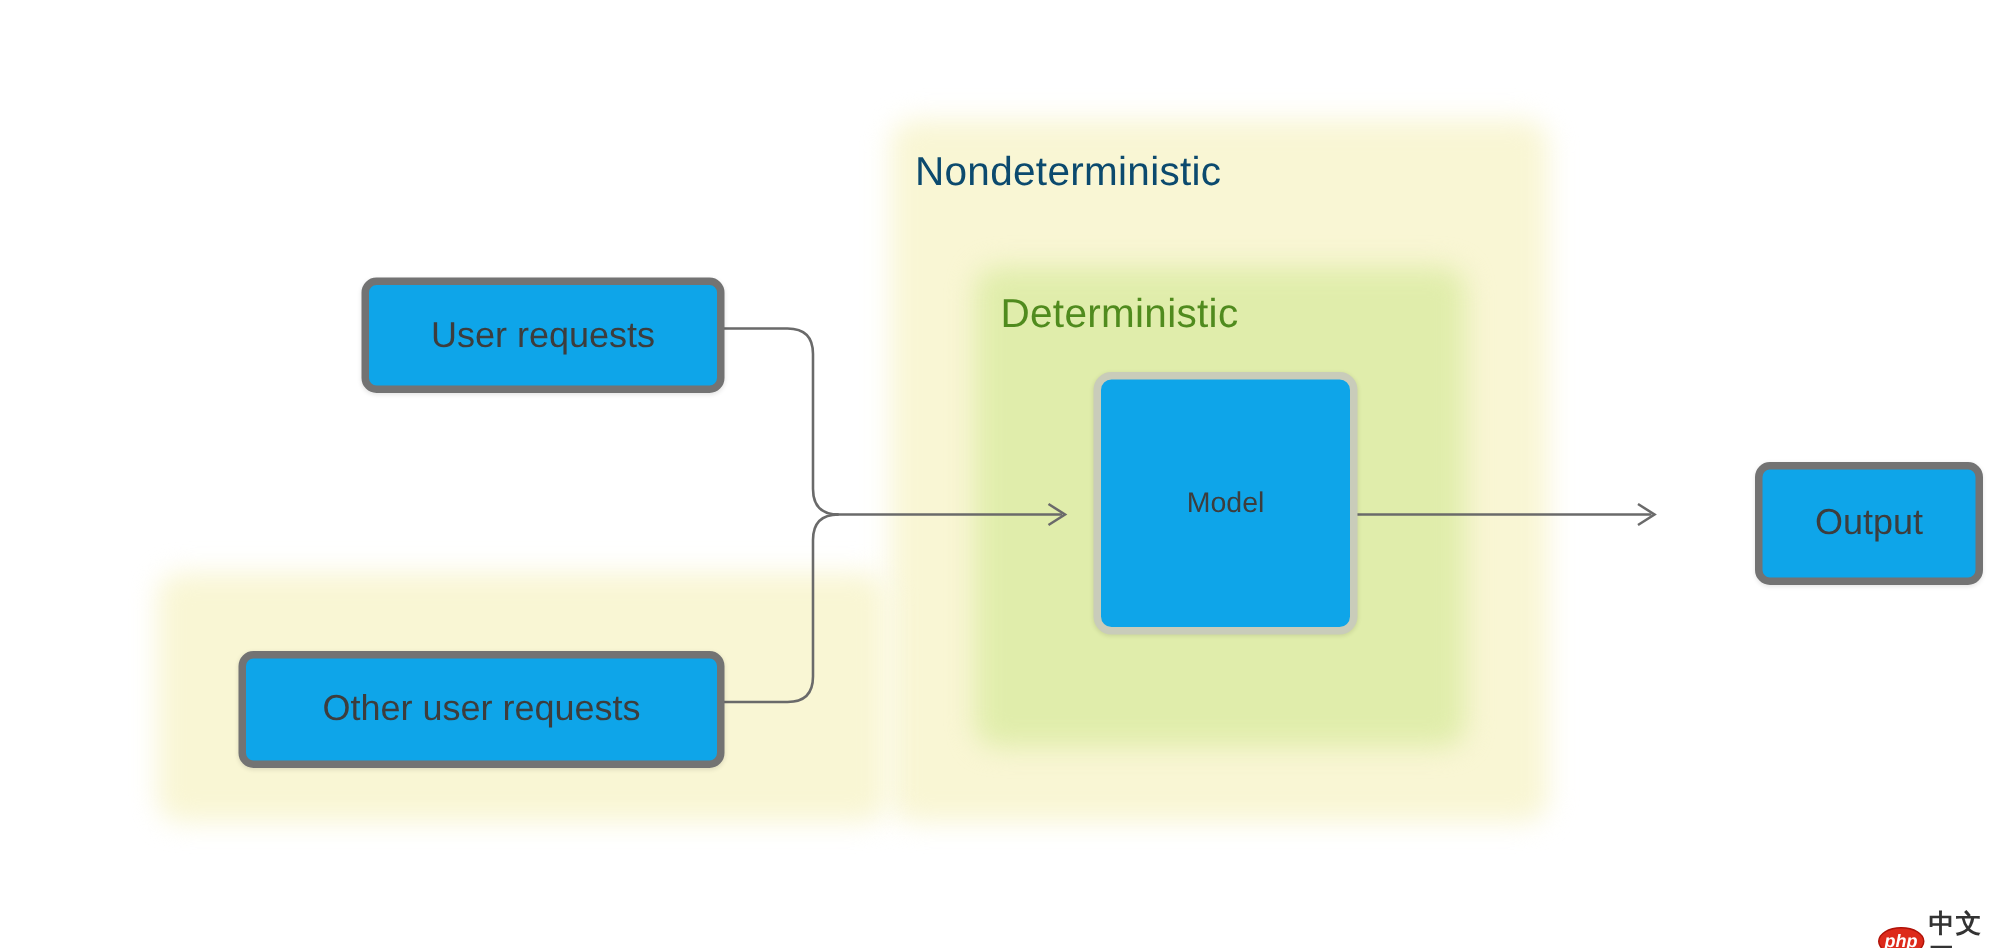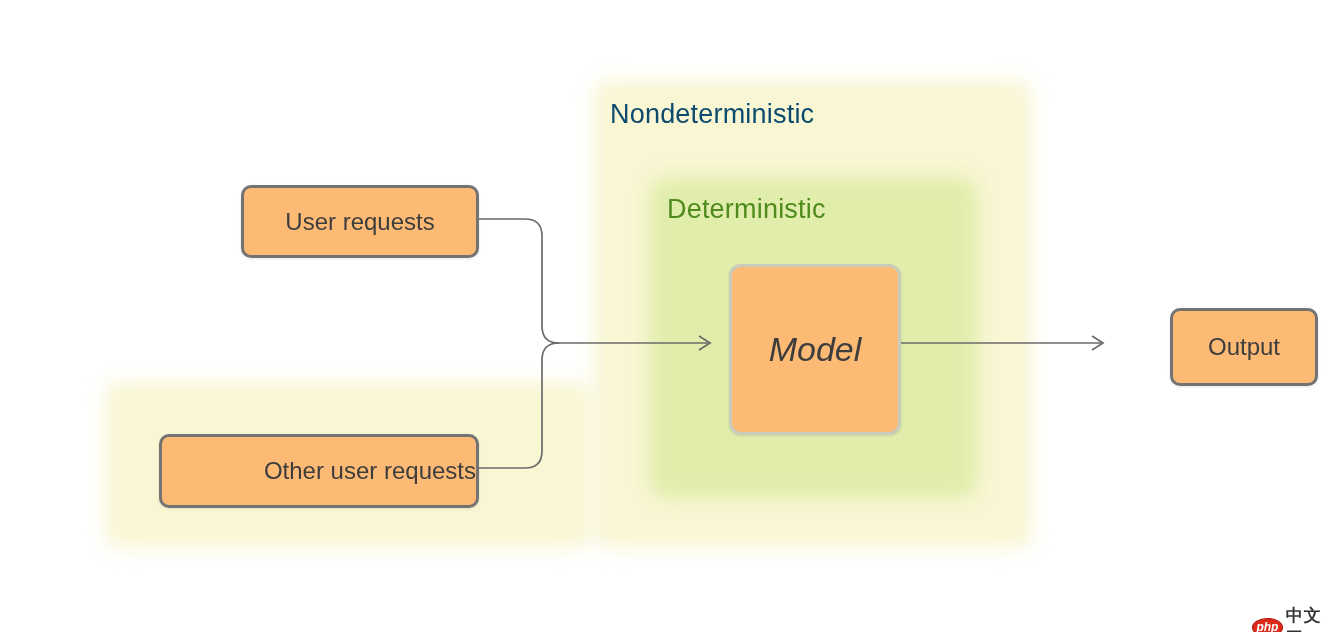--- a/index.html
+++ b/index.html
@@ -48,34 +48,34 @@
   }
   .conn {
     fill: none;
     stroke: #6a6a6a;
     stroke-width: 1.7;
   }
 
   
   .node {
     position: absolute;
-    background: #fdba74;
-    border: 3px solid #737373;
+    background: #0ea5e9;
+    border: 5px solid #737373;
     border-radius: 10px;
     box-shadow: 0 1px 3px rgba(0,0,0,0.10);
     display: flex;
     align-items: center;
     justify-content: center;
     font-size: 24px;
     color: #3d3d3d;
     white-space: nowrap;
   }
   .node-user-requests  { left: 241px; top: 185px; width: 232px; height: 67px; }
-  .node-other-requests { left: 159px; top: 434px; width: 314px; height: 68px; justify-content: flex-end; }
-  .node-model          { left: 729px; top: 264px; width: 166px; height: 165px; border-radius: 12px; font-size: 34px; border-color: #c9ccba; font-style: italic; }
+  .node-other-requests { left: 159px; top: 434px; width: 314px; height: 68px; }
+  .node-model          { left: 729px; top: 248px; width: 166px; height: 165px; border-radius: 12px; font-size: 19px; border-color: #c9ccba; }
   .node-output         { left: 1170px; top: 308px; width: 142px; height: 72px; }
 
   
   .watermark {
     position: absolute;
     left: 1252px; top: 604px;
     display: flex;
     align-items: center;
     gap: 3px;
   }

